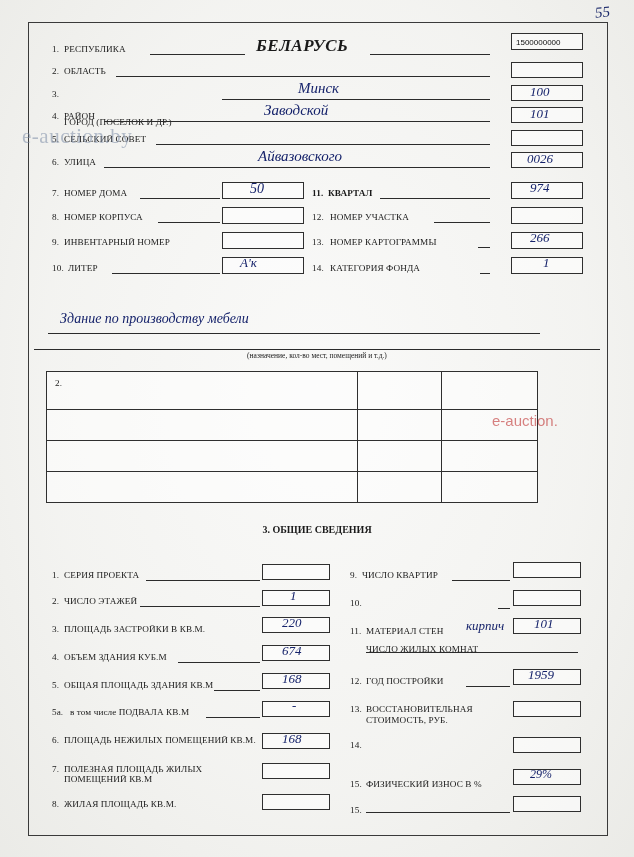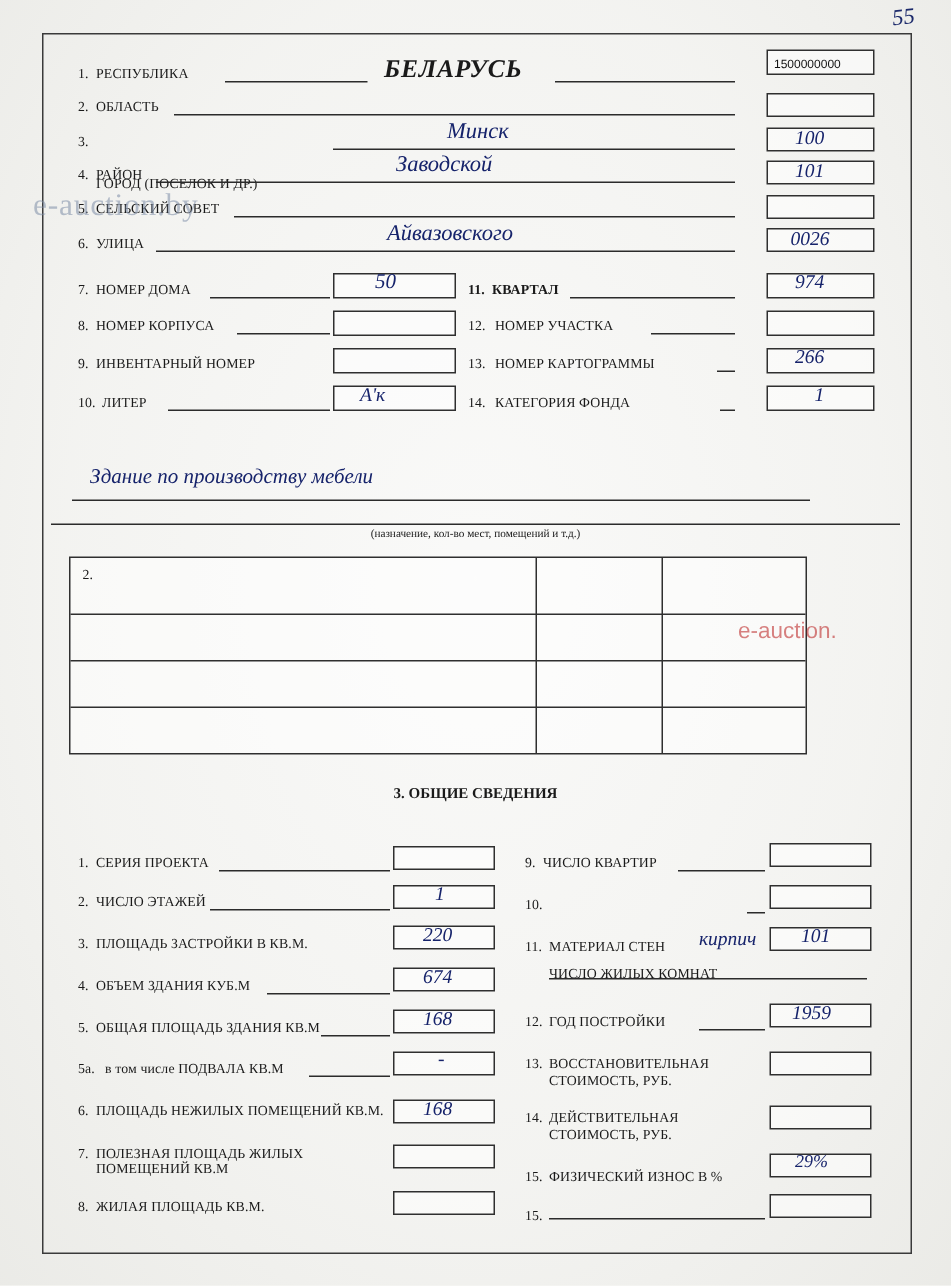--- a/index.html
+++ b/index.html
@@ -275,21 +275,20 @@
   <div class="lbl" style="position:absolute;left:366px;top:676px;">ГОД ПОСТРОЙКИ</div>
   <div class="fieldline" style="left:466px;top:686px;width:44px;"></div>
   <div class="box" style="left:513px;top:669px;width:68px;height:16px;"></div>
   <div class="hand" style="left:528px;top:667px;font-size:13px;">1959</div>
 
   <div class="lbl" style="position:absolute;left:350px;top:704px;">13.</div>
   <div class="lbl" style="position:absolute;left:366px;top:704px;width:140px;white-space:normal;line-height:11px;">ВОССТАНОВИТЕЛЬНАЯ СТОИМОСТЬ, РУБ.</div>
   <div class="box" style="left:513px;top:701px;width:68px;height:16px;"></div>
 
   <div class="lbl" style="position:absolute;left:350px;top:740px;">14.</div>
-  <div class="lbl" style="position:absolute;left:366px;top:740px;width:140px;white-space:normal;line-height:11px;">ДЕЙСТВИТЕЛЬНАЯ СТОИМОСТЬ, РУБ.</div>
   <div class="box" style="left:513px;top:737px;width:68px;height:16px;"></div>
 
   <div class="lbl" style="position:absolute;left:350px;top:779px;">15.</div>
   <div class="lbl" style="position:absolute;left:366px;top:779px;">ФИЗИЧЕСКИЙ ИЗНОС В %</div>
   <div class="box" style="left:513px;top:769px;width:68px;height:16px;"></div>
   <div class="hand" style="left:530px;top:767px;font-size:12px;">29%</div>
 
   <div class="lbl" style="position:absolute;left:350px;top:805px;">15.</div>
   <div class="fieldline" style="left:366px;top:812px;width:144px;"></div>
   <div class="box" style="left:513px;top:796px;width:68px;height:16px;"></div>

